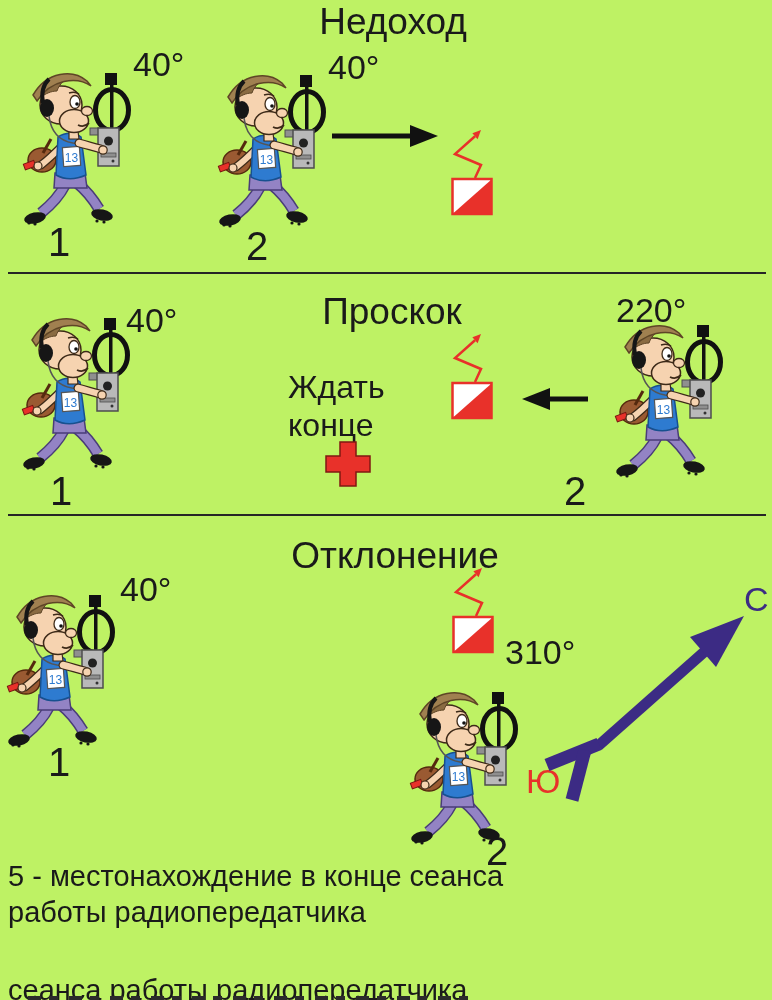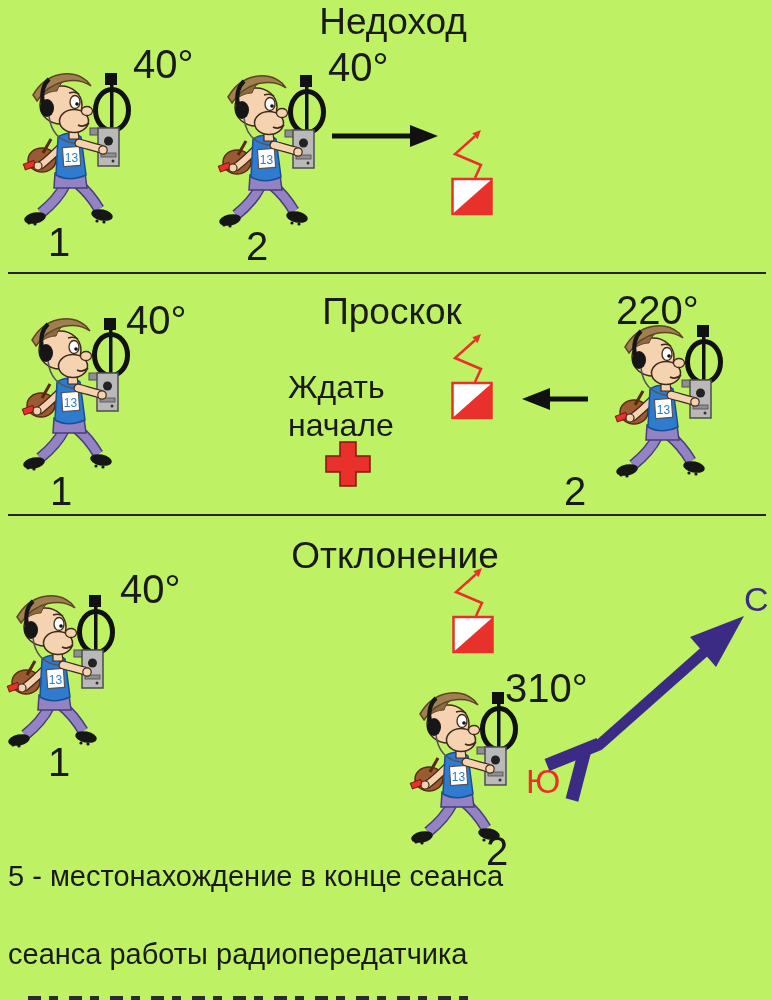--- a/index.html
+++ b/index.html
@@ -3,21 +3,21 @@
 <meta charset="utf-8">
 <style>
   html,body{margin:0;padding:0;}
   .canvas{
     position:relative;width:772px;height:1000px;
     background:#bef264;color:#1a1a1a;overflow:hidden;
     font-family:"Liberation Sans", sans-serif;
   }
   .abs{position:absolute;white-space:nowrap;}
   .title{font-size:37px;line-height:44px;width:772px;text-align:center;}
-  .bearing{font-size:40px;line-height:40px;text-align:center;}
+  .bearing{font-size:34px;line-height:40px;text-align:center;}
   .num{font-size:40px;line-height:46px;}
   .wait{font-size:32px;line-height:38px;width:128px;white-space:normal;}
   .compass-n{font-size:34px;color:#3c2b84;}
   .compass-s{font-size:34px;color:#e8312a;}
   .legend{font-size:29px;line-height:36px;left:8px;top:858px;white-space:normal;width:700px;}
   .legend p{margin:0;}
   .legend p + p{margin-top:6px;}
   .divider{position:absolute;left:8px;width:758px;height:2px;background:#262626;}
   .gfx{position:absolute;left:0;top:0;}
   .cropped{
@@ -32,40 +32,41 @@
 
   <div class="abs title" style="top:0px;left:7px;">Недоход</div>
   <div class="abs title" style="top:290px;left:6px;">Проскок</div>
   <div class="abs title" style="top:534px;left:9px;">Отклонение</div>
 
   <div class="abs bearing" style="left:133px;top:44px;">40°</div>
   <div class="abs bearing" style="left:328px;top:47px;">40°</div>
   <div class="abs bearing" style="left:126px;top:300px;">40°</div>
   <div class="abs bearing" style="left:616px;top:290px;">220°</div>
   <div class="abs bearing" style="left:120px;top:569px;">40°</div>
-  <div class="abs bearing" style="left:505px;top:668px;">310°</div>
+  <div class="abs bearing" style="left:505px;top:632px;">310°</div>
 
   <div class="abs num" style="left:48px;top:219px;">1</div>
   <div class="abs num" style="left:246px;top:223px;">2</div>
   <div class="abs num" style="left:50px;top:468px;">1</div>
   <div class="abs num" style="left:564px;top:468px;">2</div>
   <div class="abs num" style="left:48px;top:739px;">1</div>
   <div class="abs num" style="left:486px;top:828px;">2</div>
 
   <div class="abs wait" style="left:288px;top:368px;">
     <span>Ждать</span><br>
-    <span>начале</span>
+    <span>конце</span>
   </div>
 
   <div class="abs compass-n" style="left:744px;top:580px;">С</div>
   <div class="abs compass-s" style="left:526px;top:762px;">Ю</div>
 
   <div class="abs legend">
     <p>
       <span>5 - местонахождение в конце сеанса</span><br>
+      <span>работы радиопередатчика</span>
     </p>
     <p>
       <br>
       <span>сеанса работы радиопередатчика</span>
     </p>
   </div>
 
   <div class="divider" style="top:272px;"></div>
   <div class="divider" style="top:514px;"></div>
 

